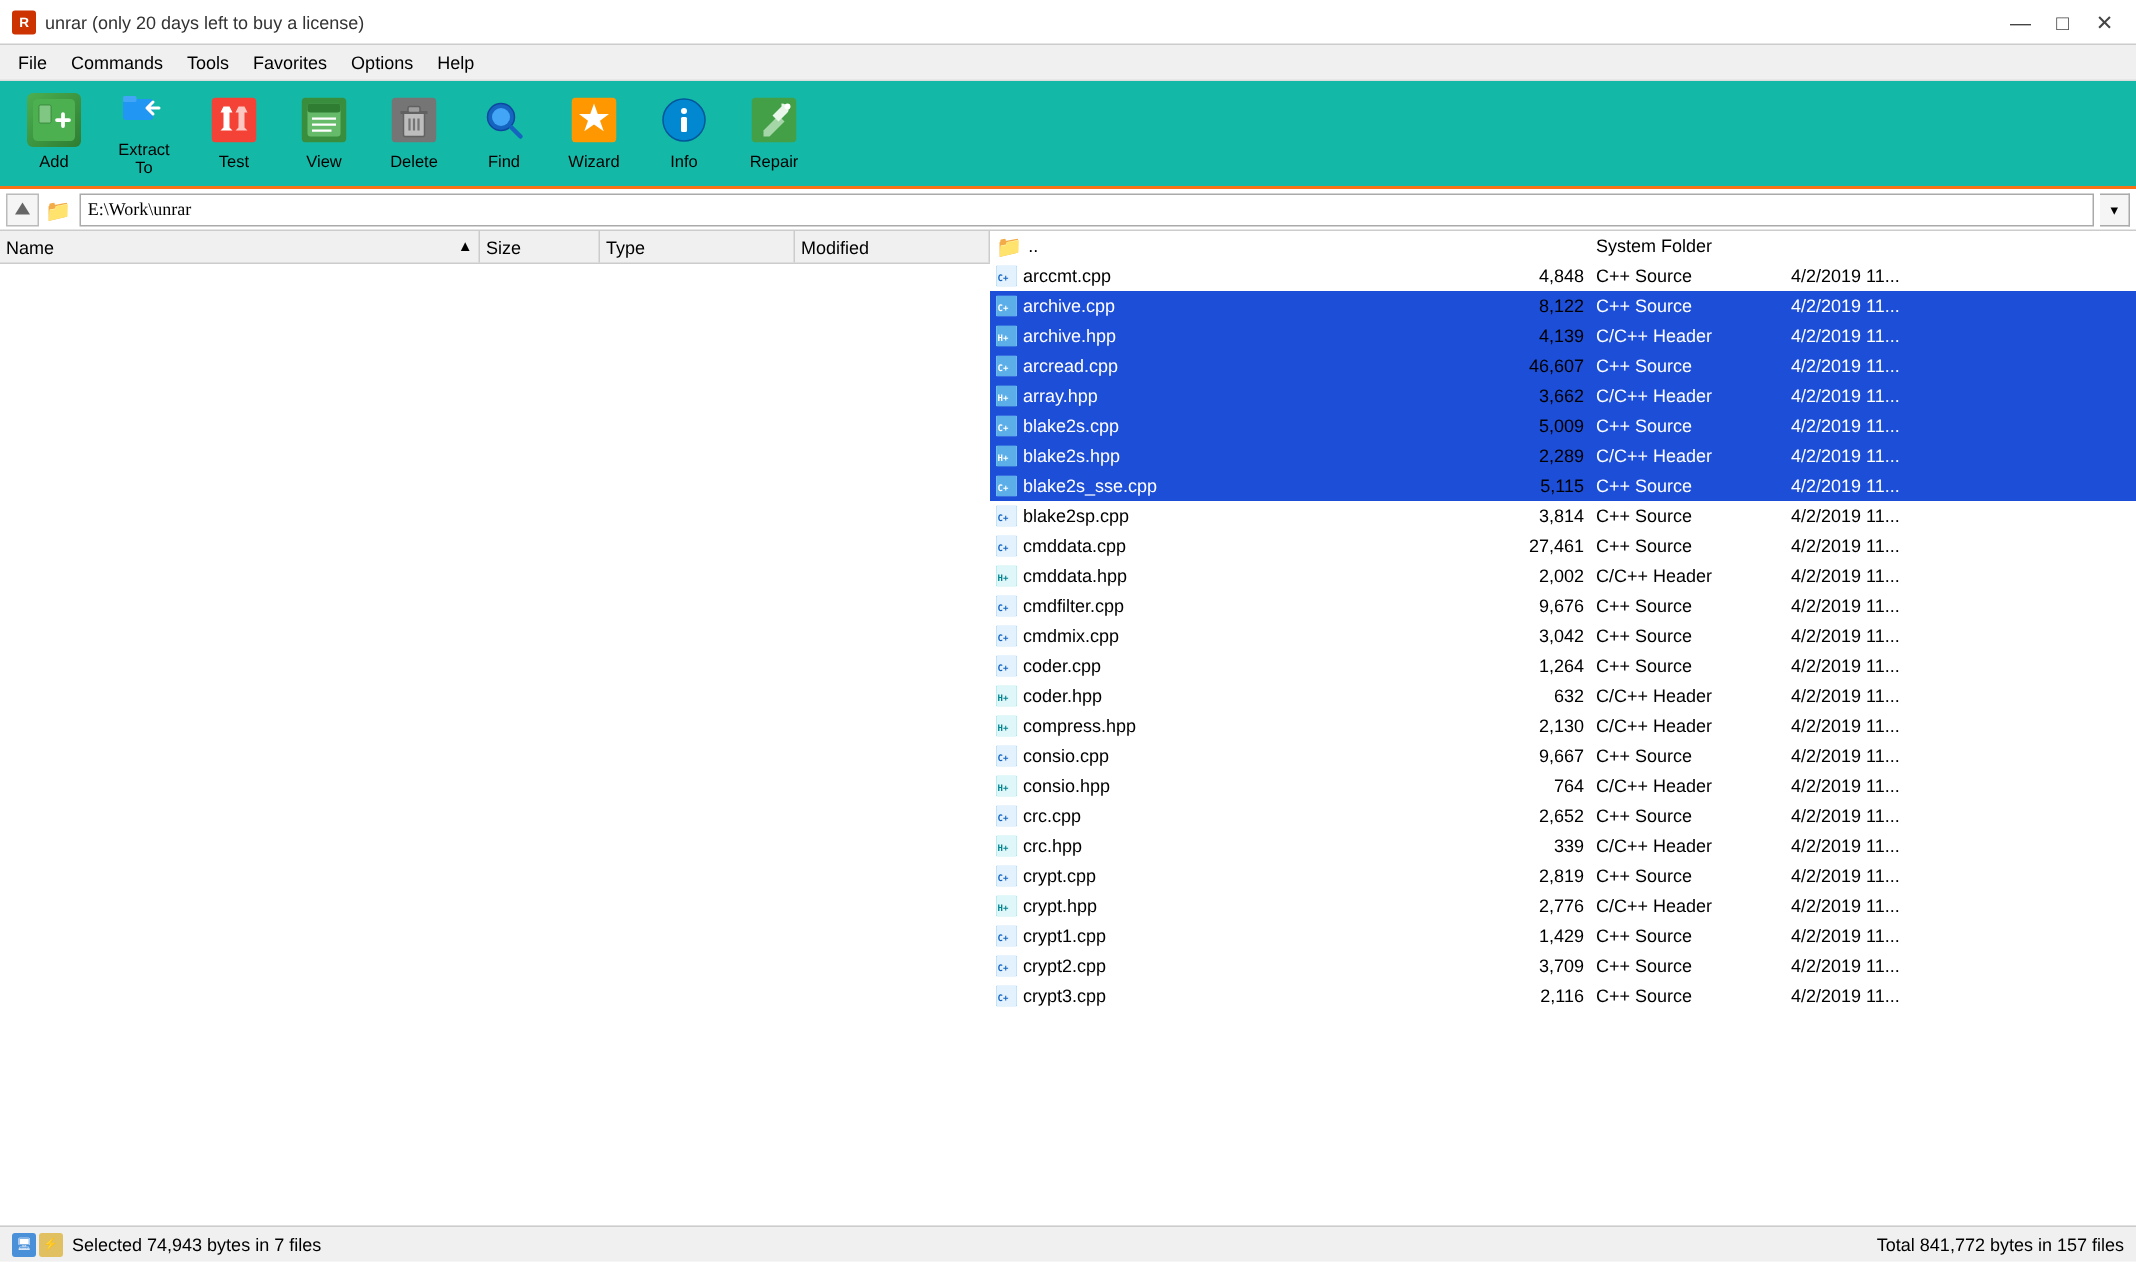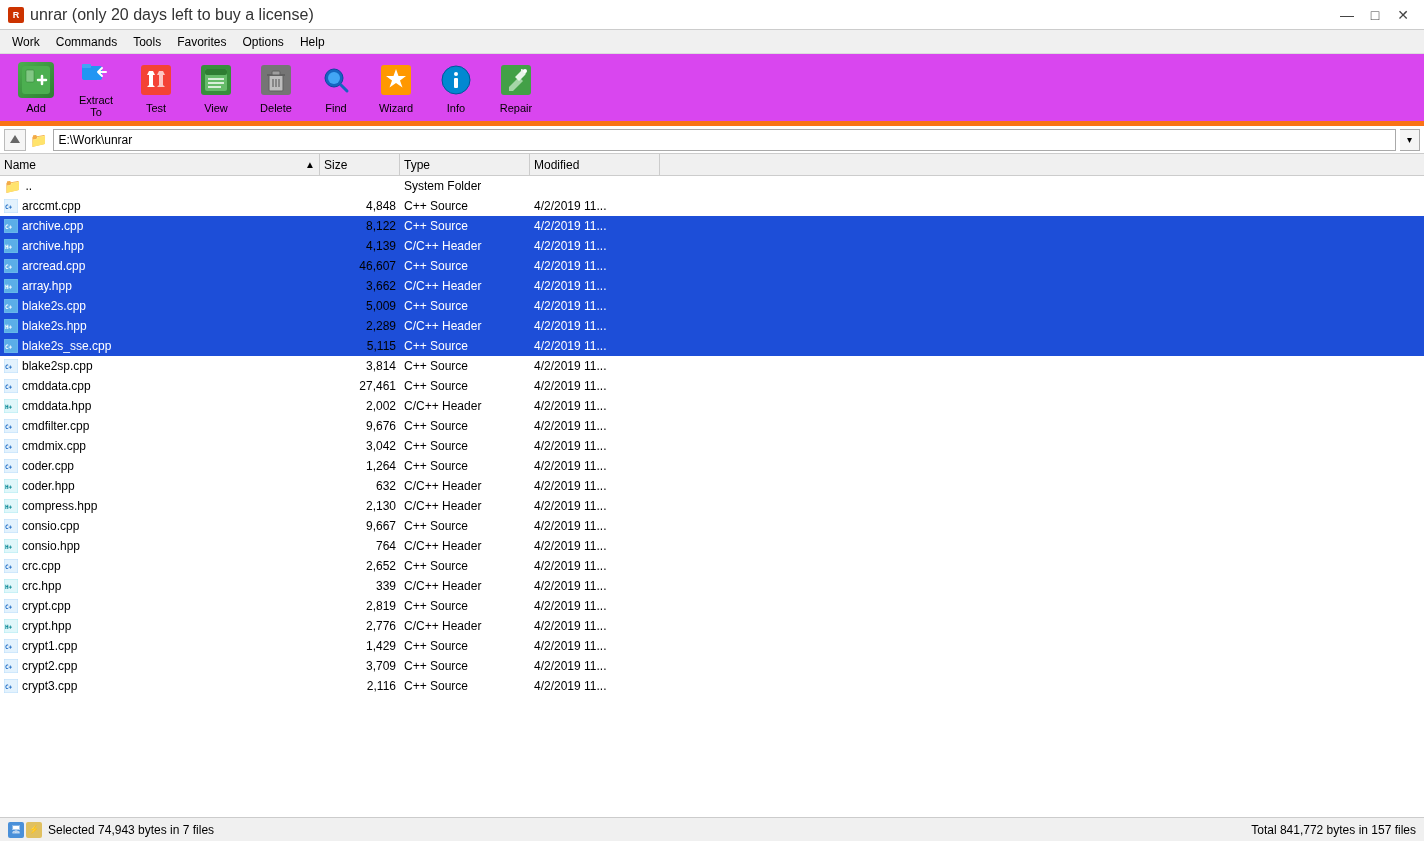--- a/index.html
+++ b/index.html
@@ -11,43 +11,43 @@
       border-bottom: 1px solid #ccc;
       display: flex;
       align-items: center;
       justify-content: space-between;
       height: 30px;
       padding: 0 8px;
       user-select: none;
     }
     #titlebar-left { display: flex; align-items: center; gap: 6px; }
     #titlebar-icon { width: 16px; height: 16px; background: #cc3300; border-radius: 2px; display: flex; align-items: center; justify-content: center; color: white; font-size: 9px; font-weight: bold; }
-    #titlebar-title { font-size: 16px; color: #333; }
+    #titlebar-title { font-size: 12px; color: #333; }
     #titlebar-controls { display: flex; gap: 2px; }
     .title-btn { width: 26px; height: 20px; border: none; background: transparent; cursor: pointer; font-size: 14px; display: flex; align-items: center; justify-content: center; color: #444; }
 
     
     #menubar {
       background: #f0f0f0;
       display: flex;
       align-items: center;
       height: 24px;
       padding: 0 4px;
       border-bottom: 1px solid #ddd;
     }
     .menu-item { padding: 2px 8px; cursor: pointer; font-size: 12px; color: #000; }
 
     
     #toolbar {
-      background: #d946ef;
-      display: flex;
-      align-items: center;
+      background: #14b8a6;
+      display: flex;
+      align-items: flex-end;
       height: 72px;
       padding: 4px 8px;
-      border-bottom: 5px solid #f97316;
+      border-bottom: 2px solid #f97316;
       gap: 4px;
     }
     .toolbar-btn {
       display: flex;
       flex-direction: column;
       align-items: center;
       justify-content: center;
       width: 56px;
       height: 64px;
       cursor: pointer;
@@ -73,30 +73,31 @@
       gap: 4px;
     }
     #up-btn { width: 22px; height: 22px; border: 1px solid #bbb; background: #f5f5f5; cursor: pointer; display: flex; align-items: center; justify-content: center; font-size: 12px; }
     #address-input {
       flex: 1;
       height: 22px;
       border: 1px solid #aaa;
       padding: 0 4px;
       font-size: 12px;
       background: #fff;
+      font-family: Liberation Serif, serif;
     }
     #addr-folder-icon { color: #f0a030; font-size: 14px; margin-right: 2px; }
     #address-dropdown { width: 20px; height: 22px; border: 1px solid #aaa; border-left: none; background: #f5f5f5; cursor: pointer; display: flex; align-items: center; justify-content: center; font-size: 10px; }
 
     
     #filelist-container {
       flex: 1;
       overflow: hidden;
       display: flex;
-      flex-direction: column;
+      flex-direction: row;
       background: #fff;
     }
     #filelist-header {
       display: flex;
       align-items: center;
       background: #f0f0f0;
       border-bottom: 1px solid #ccc;
       height: 22px;
       user-select: none;
       position: relative;
@@ -166,21 +167,21 @@
     <span id="titlebar-title">unrar (only 20 days left to buy a license)</span>
   </div>
   <div id="titlebar-controls">
     <button class="title-btn">—</button>
     <button class="title-btn">□</button>
     <button class="title-btn close">✕</button>
   </div>
 </div>
 
 <div id="menubar">
-  <span class="menu-item">Work</span>
+  <span class="menu-item">File</span>
   <span class="menu-item">Commands</span>
   <span class="menu-item">Tools</span>
   <span class="menu-item">Favorites</span>
   <span class="menu-item">Options</span>
   <span class="menu-item">Help</span>
 </div>
 
 <div id="toolbar">
   <button class="toolbar-btn">
     <div class="toolbar-icon icon-add">

